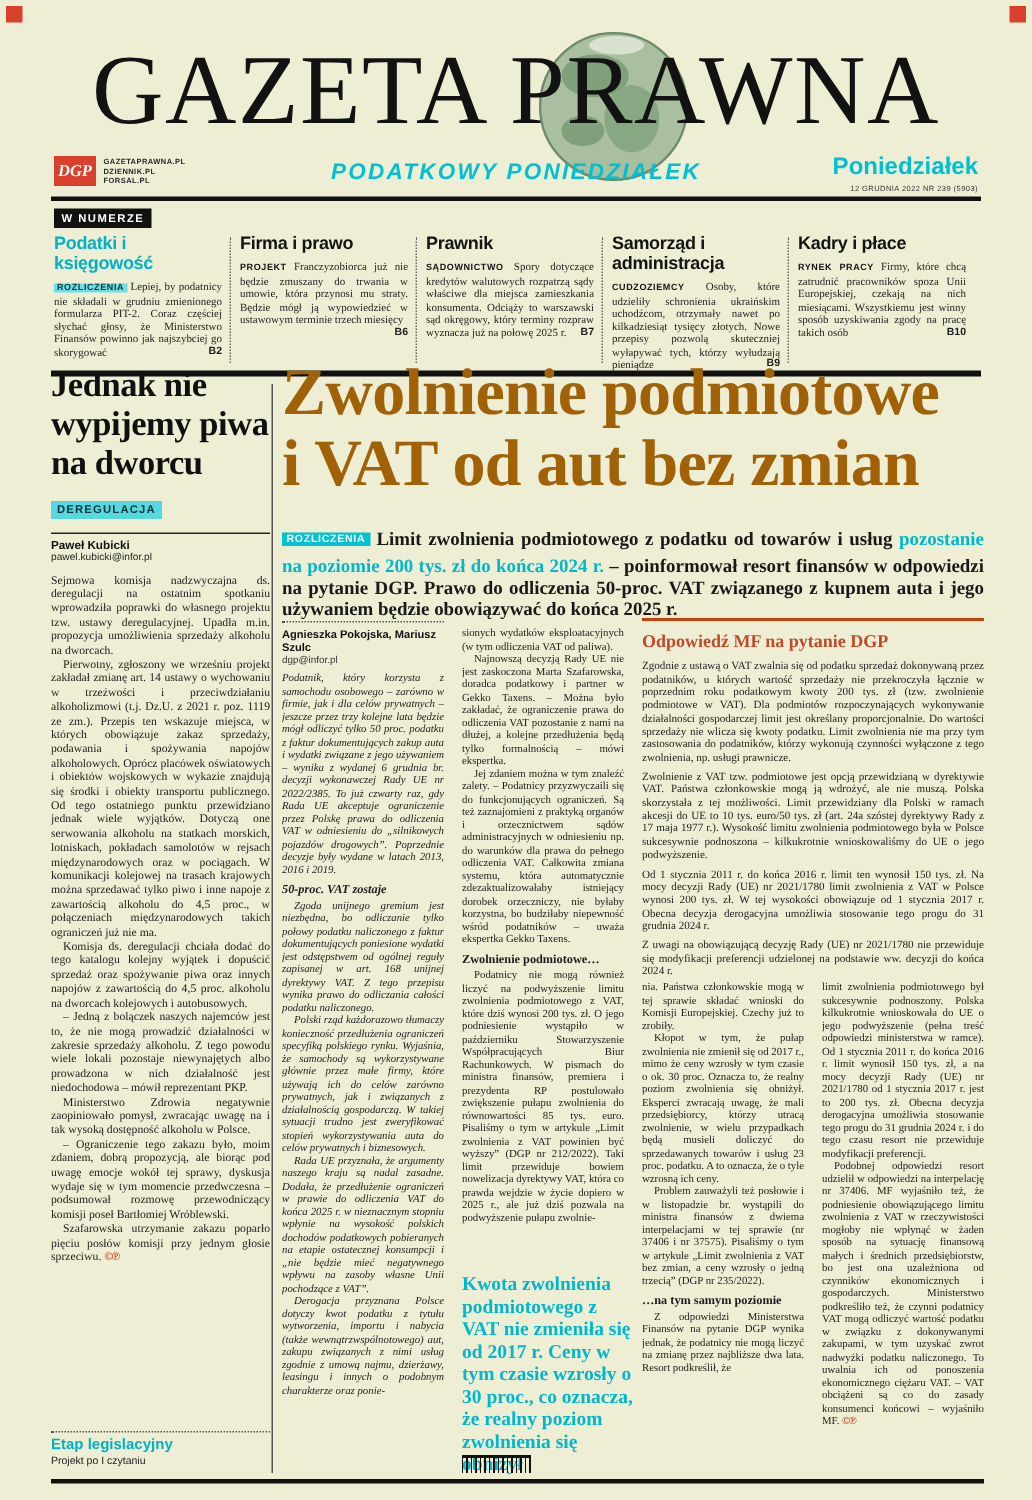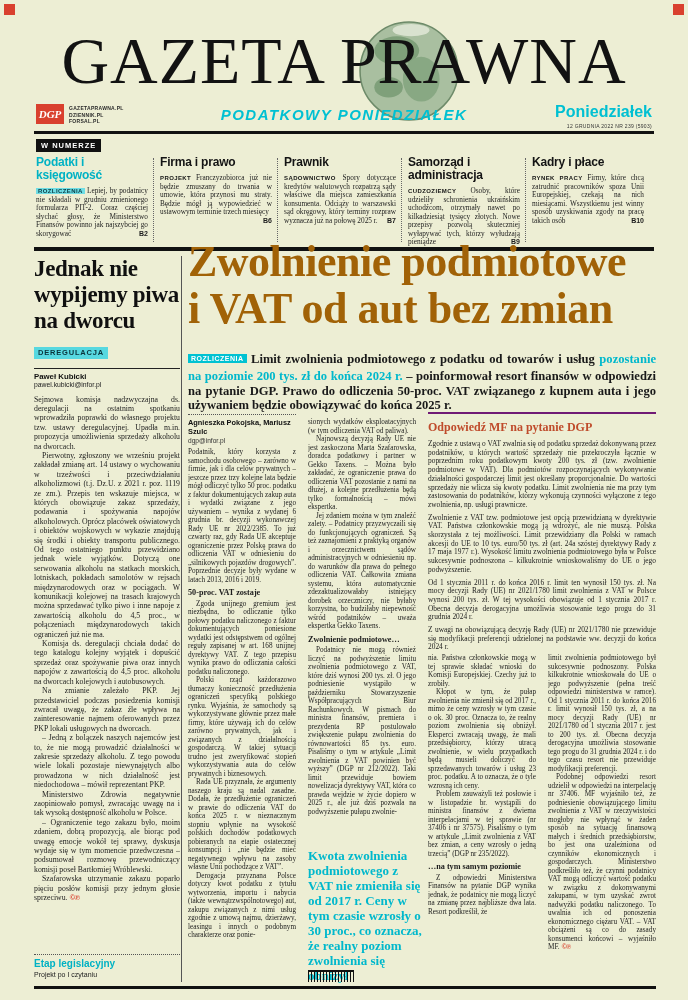--- a/index.html
+++ b/index.html
@@ -36,21 +36,21 @@
   .strip-text{margin:0;font-size:7.3px;line-height:8.5px;text-align:justify;color:#1d1d1d;}
   .tag-hl{background:#6fdde4;color:#083c44;font-family:"Liberation Sans",sans-serif;
           font-weight:bold;font-size:6px;letter-spacing:.4px;padding:0 2px;}
   .tag-plain{color:#141414;font-family:"Liberation Sans",sans-serif;font-weight:bold;
              font-size:6px;letter-spacing:.4px;}
   .pageref{font-family:"Liberation Sans",sans-serif;font-weight:bold;font-size:7px;float:right;}
   .strip-sep{position:absolute;top:158px;height:84px;border-left:1px dotted #666;width:0;}
   .rule-strip{position:absolute;left:34px;top:247px;width:620px;height:4px;background:#111;}
 
   
-  .left-art{position:absolute;left:34px;top:256px;width:146px;}
+  .left-art{position:absolute;left:34px;top:244px;width:146px;}
   .left-art h2{margin:0 0 7px 0;font-size:23px;line-height:26px;font-weight:bold;color:#101010;letter-spacing:-0.3px;}
   .tag-dereg{display:inline-block;background:#57d8e0;color:#0a333b;font-family:"Liberation Sans",sans-serif;
              font-weight:bold;font-size:7.5px;letter-spacing:.8px;padding:1.5px 4px;margin-bottom:5px;}
   .author-rule{border-top:1px solid #222;margin:4px 0 3px 0;}
   .author{font-family:"Liberation Sans",sans-serif;font-weight:bold;font-size:7.8px;color:#111;}
   .author-mail{font-family:"Liberation Sans",sans-serif;font-size:6.8px;color:#222;margin-bottom:7px;}
   .left-body{height:572px;overflow:hidden;font-size:7.8px;line-height:9.4px;text-align:justify;}
   .left-body p{margin:0;}
   .left-body p + p{text-indent:8px;}
   .endmark{color:#d9402e;font-weight:bold;letter-spacing:-1px;}
@@ -69,26 +69,26 @@
                   font-size:7px;letter-spacing:.5px;padding:1px 3px;position:relative;top:-2px;}
   .lead .hl{color:#00b8cc;}
   .byline{position:absolute;left:188px;top:414px;width:108px;border-top:1px dotted #555;padding-top:3px;}
   .byline .names{font-family:"Liberation Sans",sans-serif;font-weight:bold;font-size:7.4px;color:#111;}
   .byline .mail{font-family:"Liberation Sans",sans-serif;font-size:6.6px;color:#333;margin-top:1px;}
 
   .bcol{position:absolute;width:108px;overflow:hidden;font-size:7.2px;line-height:8.5px;text-align:justify;}
   .bcol p{margin:0;}
   .bcol p + p{text-indent:8px;}
   .bcol .sub{font-weight:bold;font-size:8.2px;margin:5px 0 2px 0;text-indent:0;}
-  .c1{left:188px;top:448px;height:534px;}
+  .c1{left:188px;top:448px;height:534px;font-style:italic;}
   .c2{left:308px;top:418px;height:424px;}
   .c3{left:428px;top:654px;height:328px;}
   .c4{left:548px;top:654px;height:328px;}
 
-  .mf-box{position:absolute;left:428px;top:412px;width:228px;border-top:2px solid #701a75;padding-top:6px;}
+  .mf-box{position:absolute;left:428px;top:412px;width:228px;border-top:2px solid #c2410c;padding-top:6px;}
   .mf-box h3{margin:0 0 5px 0;font-size:12px;font-weight:bold;color:#bf4b2b;}
   .mf-box p{margin:0 0 4px 0;font-size:7.4px;line-height:8.7px;text-align:justify;color:#1c1c1c;}
 
   .quote{position:absolute;left:308px;top:848px;width:114px;font-size:13px;line-height:15px;
          font-weight:bold;color:#00b8cc;}
   .barcode{position:absolute;left:308px;top:970px;width:46px;height:10px;
            background:repeating-linear-gradient(90deg,#111 0 1px,transparent 1px 3px);
            border-top:2px solid #111;}
 
   .rule-footer{position:absolute;left:34px;top:986px;width:622px;height:3px;background:#111;}
@@ -154,21 +154,20 @@
   <div class="left-art">
     <h2>Jednak nie wypijemy piwa na dworcu</h2>
     <div class="tag-dereg">DEREGULACJA</div>
     <div class="author-rule"></div>
     <div class="author">Paweł Kubicki</div>
     <div class="author-mail">pawel.kubicki@infor.pl</div>
     <div class="left-body">
       <p>Sejmowa komisja nadzwyczajna ds. deregulacji na ostatnim spotkaniu wprowadziła poprawki do własnego projektu tzw. ustawy deregulacyjnej. Upadła m.in. propozycja umożliwienia sprzedaży alkoholu na dworcach.</p>
       <p>Pierwotny, zgłoszony we wrześniu projekt zakładał zmianę art. 14 ustawy o wychowaniu w trzeźwości i przeciwdziałaniu alkoholizmowi (t.j. Dz.U. z 2021 r. poz. 1119 ze zm.). Przepis ten wskazuje miejsca, w których obowiązuje zakaz sprzedaży, podawania i spożywania napojów alkoholowych. Oprócz placówek oświatowych i obiektów wojskowych w wykazie znajdują się środki i obiekty transportu publicznego. Od tego ostatniego punktu przewidziano jednak wiele wyjątków. Dotyczą one serwowania alkoholu na statkach morskich, lotniskach, pokładach samolotów w rejsach międzynarodowych oraz w pociągach. W komunikacji kolejowej na trasach krajowych można sprzedawać tylko piwo i inne napoje z zawartością alkoholu do 4,5 proc., w połączeniach międzynarodowych takich ograniczeń już nie ma.</p>
       <p>Komisja ds. deregulacji chciała dodać do tego katalogu kolejny wyjątek i dopuścić sprzedaż oraz spożywanie piwa oraz innych napojów z zawartością do 4,5 proc. alkoholu na dworcach kolejowych i autobusowych.</p>
-      <p>Na zmianie zależało PKP. Jej przedstawiciel podczas posiedzenia komisji zwracał uwagę, że zakaz źle wpływa na zainteresowanie najmem oferowanych przez PKP lokali usługowych na dworcach.</p>
       <p>– Jedną z bolączek naszych najemców jest to, że nie mogą prowadzić działalności w zakresie sprzedaży alkoholu. Z tego powodu wiele lokali pozostaje niewynajętych albo prowadzona w nich działalność jest niedochodowa – mówił reprezentant PKP.</p>
       <p>Ministerstwo Zdrowia negatywnie zaopiniowało pomysł, zwracając uwagę na i tak wysoką dostępność alkoholu w Polsce.</p>
       <p>– Ograniczenie tego zakazu było, moim zdaniem, dobrą propozycją, ale biorąc pod uwagę emocje wokół tej sprawy, dyskusja wydaje się w tym momencie przedwczesna – podsumował rozmowę przewodniczący komisji poseł Bartłomiej Wróblewski.</p>
       <p><span>Szafarowska utrzymanie zakazu poparło pięciu posłów komisji przy jednym głosie sprzeciwu.</span> <span class="endmark">©℗</span></p>
     </div>
   </div>
   <div class="etap">
     <div class="etap-label">Etap legislacyjny</div>
     <div class="etap-val">Projekt po I czytaniu</div>
   </div>

